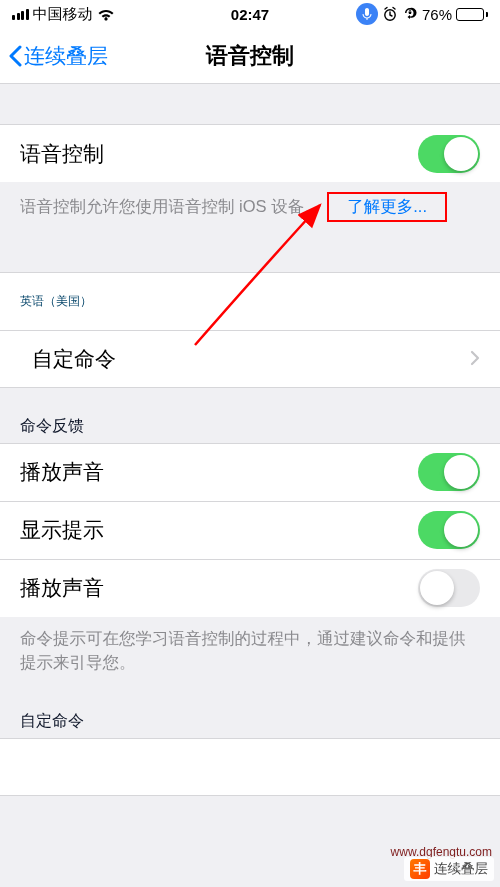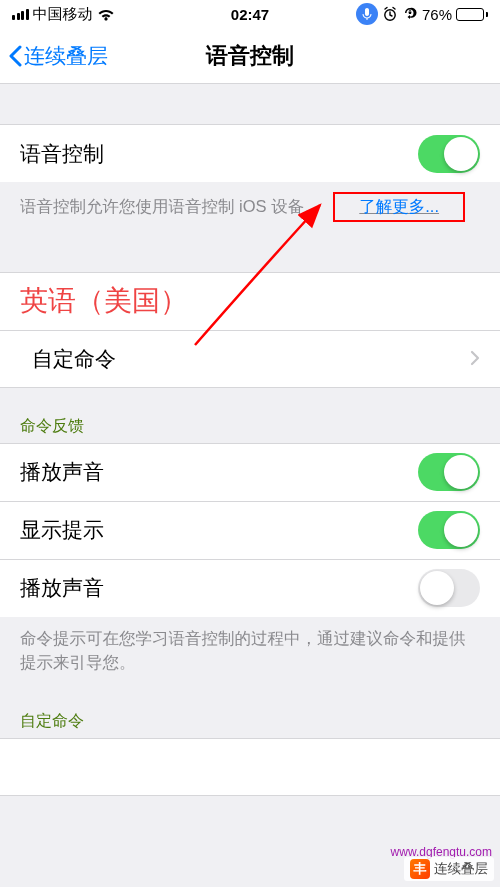--- a/index.html
+++ b/index.html
@@ -15,39 +15,39 @@
   .battery { display: inline-flex; align-items: center; gap: 2px; }
   .battery-body { width: 28px; height: 13px; border: 1.5px solid #000; border-radius: 3px; position: relative; padding: 1.5px; }
   .battery-fill { height: 100%; width: 76%; background: #000; border-radius: 1px; }
   .battery-tip { width: 2px; height: 5px; background: #000; border-radius: 0 1px 1px 0; }
   .nav-bar { height: 56px; background: #fff; display: flex; align-items: center; position: relative; border-bottom: 1px solid #d6d6d9; }
   .back-btn { display: flex; align-items: center; gap: 2px; color: #007aff; font-size: 21px; padding-left: 8px; cursor: pointer; }
   .nav-title { position: absolute; left: 50%; transform: translateX(-50%); font-size: 22px; font-weight: 600; }
   .content { background: #f0f0f3; }
   .group { margin-top: 40px; }
   .group.first { margin-top: 40px; }
-  .group-header { padding: 8px 20px 6px; font-size: 16px; color: #4d7c0f; }
+  .group-header { padding: 8px 20px 6px; font-size: 16px; color: #0f172a; }
   .cell { background: #fff; min-height: 58px; display: flex; align-items: center; padding: 0 20px; font-size: 21px; border-top: 0.5px solid #d6d6d9; position: relative; }
   .cell:last-child { border-bottom: 0.5px solid #d6d6d9; padding-left: 32px; }
   .cell-label { flex: 1; }
-  .cell-value { color: #ef4444; font-size: 28px; }
+  .cell-value { color: #0c4a6e; font-size: 12px; }
   .chevron { margin-left: 8px; color: #c5c5c8; }
   .toggle { width: 62px; height: 38px; border-radius: 19px; position: relative; cursor: pointer; transition: background .2s; }
   .toggle.on { background: #4cd964; }
   .toggle.off { background: #e9e9eb; }
   .toggle-knob { position: absolute; width: 34px; height: 34px; border-radius: 50%; background: #fff; top: 2px; box-shadow: 0 2px 4px rgba(0,0,0,.25); transition: left .2s; }
   .toggle.on .toggle-knob { left: 26px; }
   .toggle.off .toggle-knob { left: 2px; }
   .footer-text { padding: 10px 20px; font-size: 16.5px; color: #8a8a8e; line-height: 1.45; }
   .footer-text a { color: #007aff; text-decoration: none; }
-  .highlight-box { border: 2.5px solid #ff0000; padding: 1px 24px; display: inline-block; margin-left: 8px; text-decoration: underline; }
+  .highlight-box { border: 2.5px solid #ff0000; padding: 1px 18px; display: inline-block; margin-left: 2px; }
   .arrow-svg { position: absolute; top: 195px; left: 175px; pointer-events: none; z-index: 10; }
   .watermark { position: absolute; right: 6px; bottom: 6px; display: flex; align-items: center; gap: 4px; background: rgba(255,255,255,.85); padding: 2px 6px; border-radius: 3px; font-size: 13.5px; color: #444; z-index: 20; }
   .watermark-logo { width: 20px; height: 20px; background: linear-gradient(135deg,#ff7a00,#ff3b00); border-radius: 4px; display:flex; align-items:center; justify-content:center; color:#fff; font-weight:bold; font-size:13px; }
-  .watermark-url { position:absolute; right:8px; bottom:28px; font-size:12px; color:#a21caf; z-index:20;}
+  .watermark-url { position:absolute; right:8px; bottom:28px; font-size:12px; color:#7f1d1d; z-index:20;}
 </style>
 </head>
 <body>
 
 <div class="status-bar">
   <div class="status-left">
     <span class="signal-bars">
         <span></span>
         <span></span>
         <span></span>

